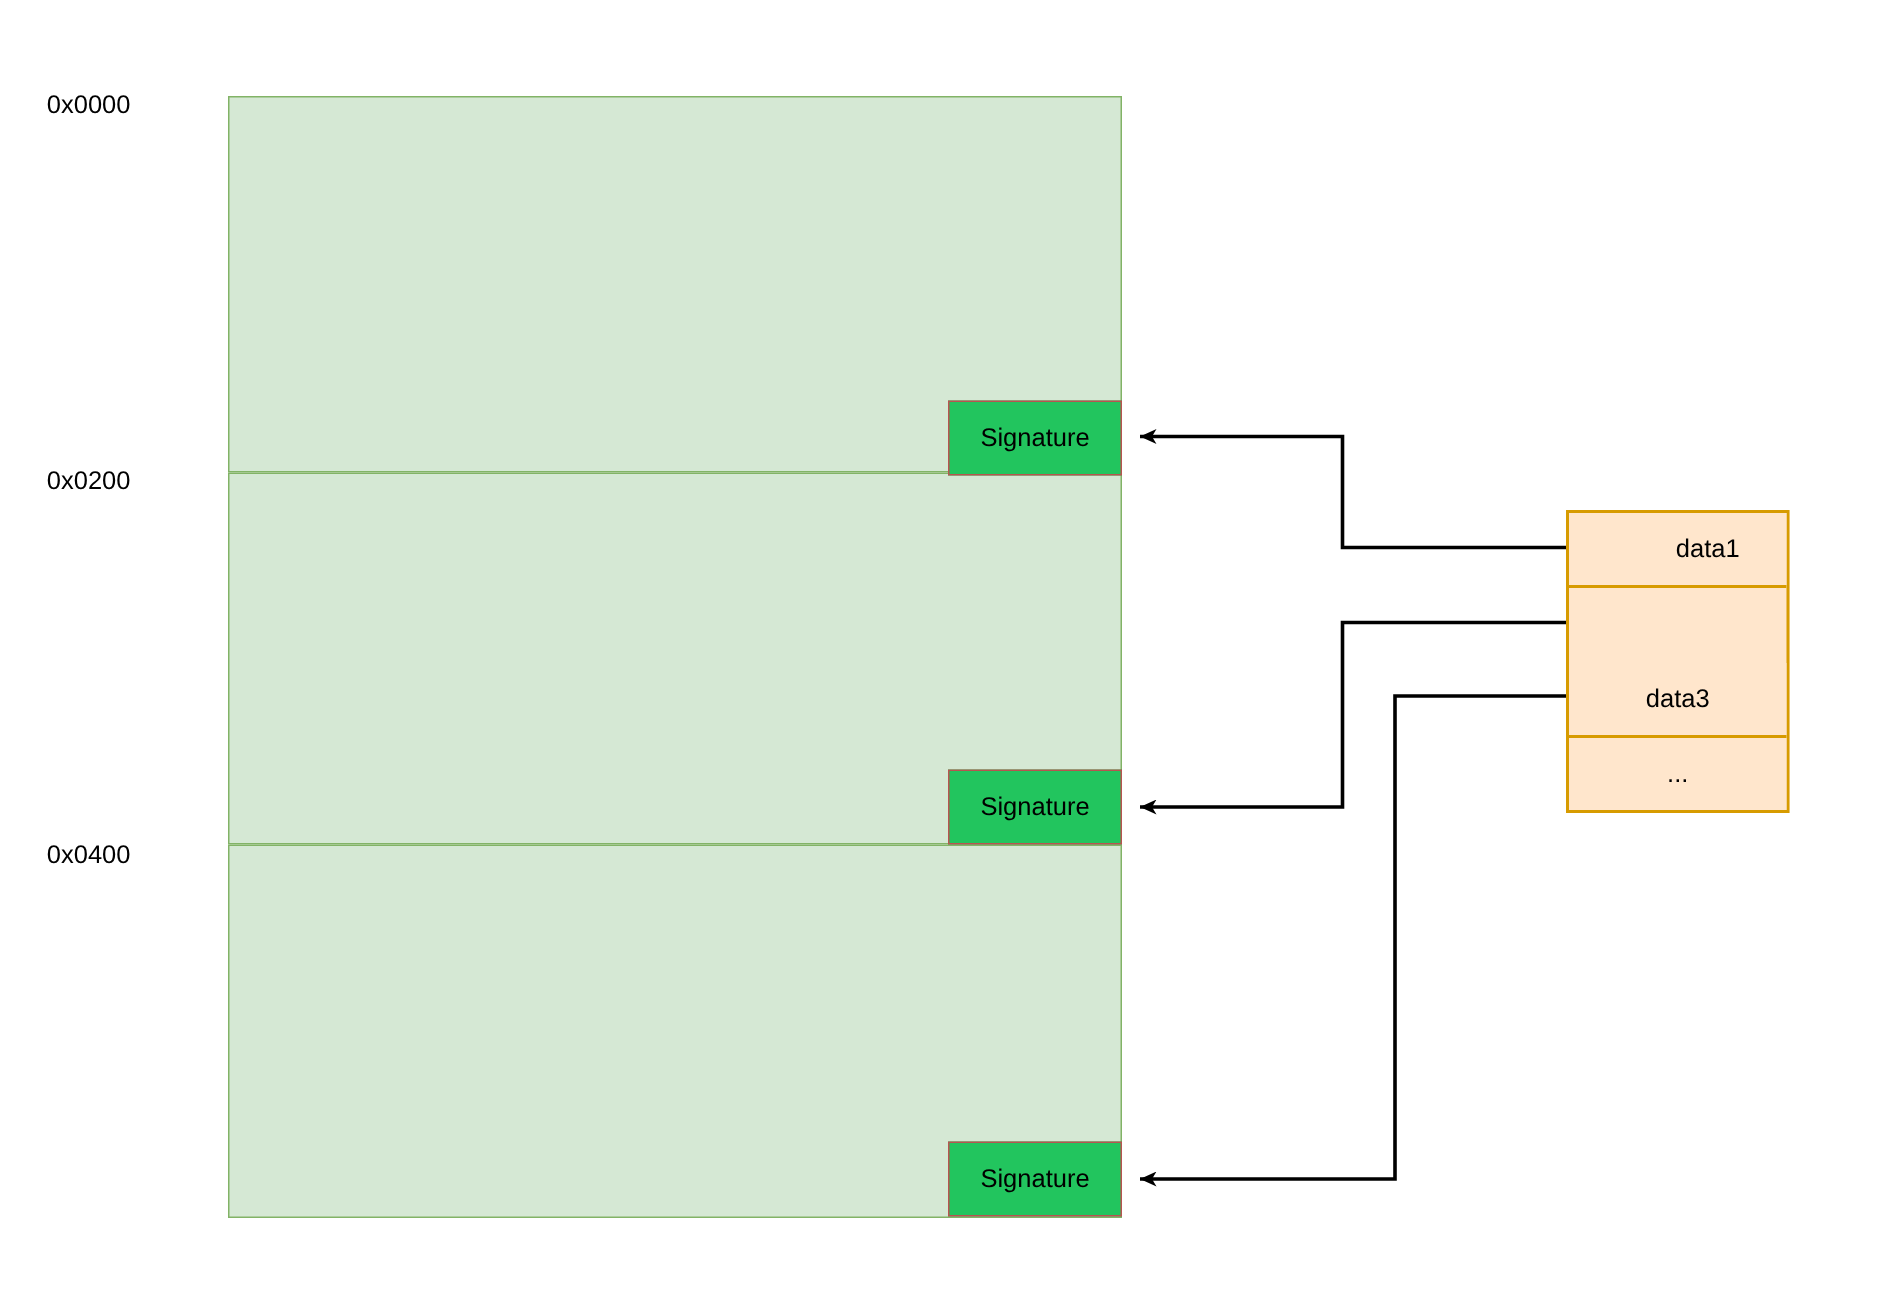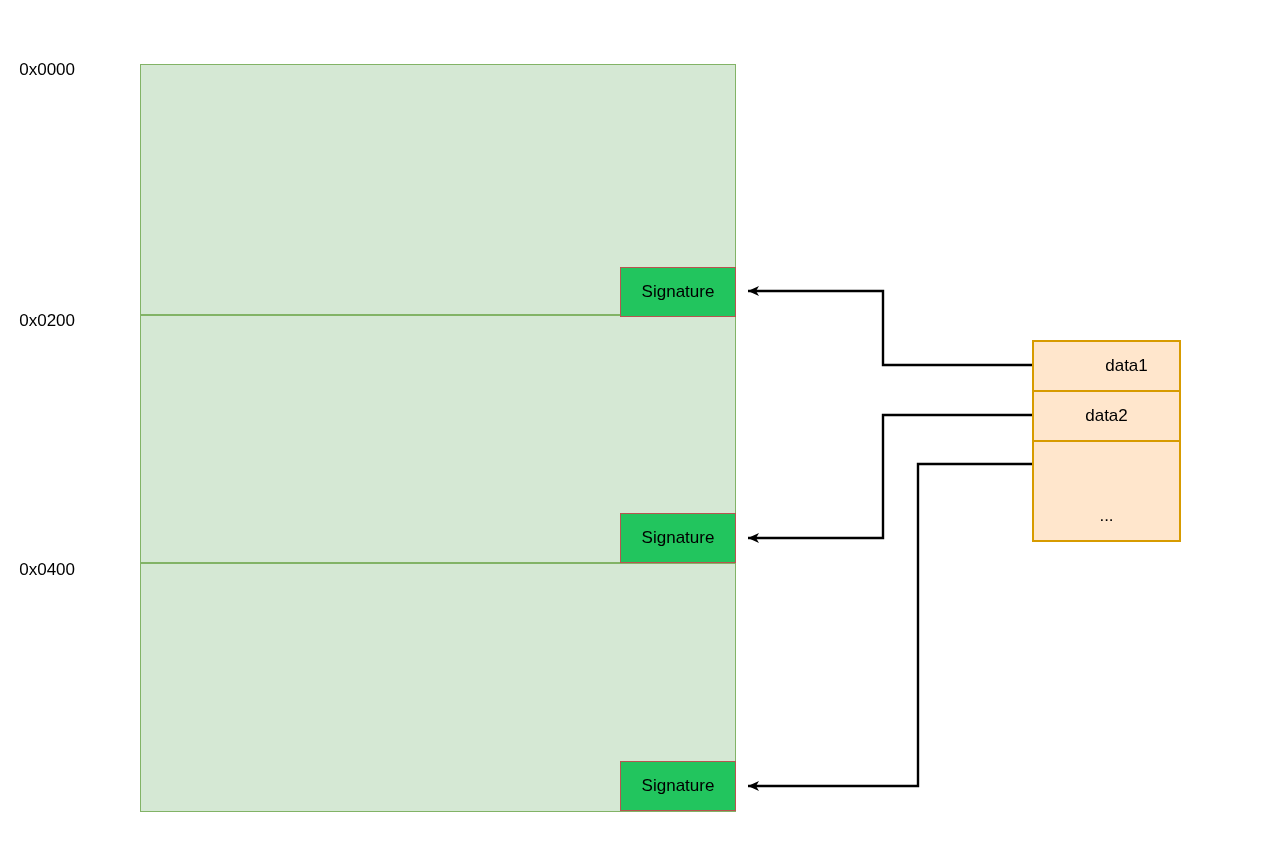--- a/index.html
+++ b/index.html
@@ -9,21 +9,21 @@
   }
   body {
     width: 1265px;
     height: 868px;
     position: relative;
     font-family: "Liberation Sans", sans-serif;
     overflow: hidden;
   }
   #canvas {
     position: absolute;
-    left: 0;
+    left: 12px;
     top: 0;
     width: 1224px;
     height: 868px;
   }
 
   
   .mem-block {
     position: absolute;
     left: 140px;
     width: 596px;
@@ -142,21 +142,21 @@
     <span>Signature</span>
   </div>
   <div class="sig-box" id="sig-box-2">
     <span>Signature</span>
   </div>
 
   <div id="data-table">
     <div class="data-row" id="data-row-0">
       <span>data1</span>
     </div>
-    <div class="data-row" id="data-row-1">
-      <span>data2</span>
+    <div class="data-row" id="data-row-2">
+      <span>data3</span>
     </div>
     <div class="data-row" id="data-row-3">
       <span>...</span>
     </div>
   </div>
 
 </div>
 
 </body></html>

